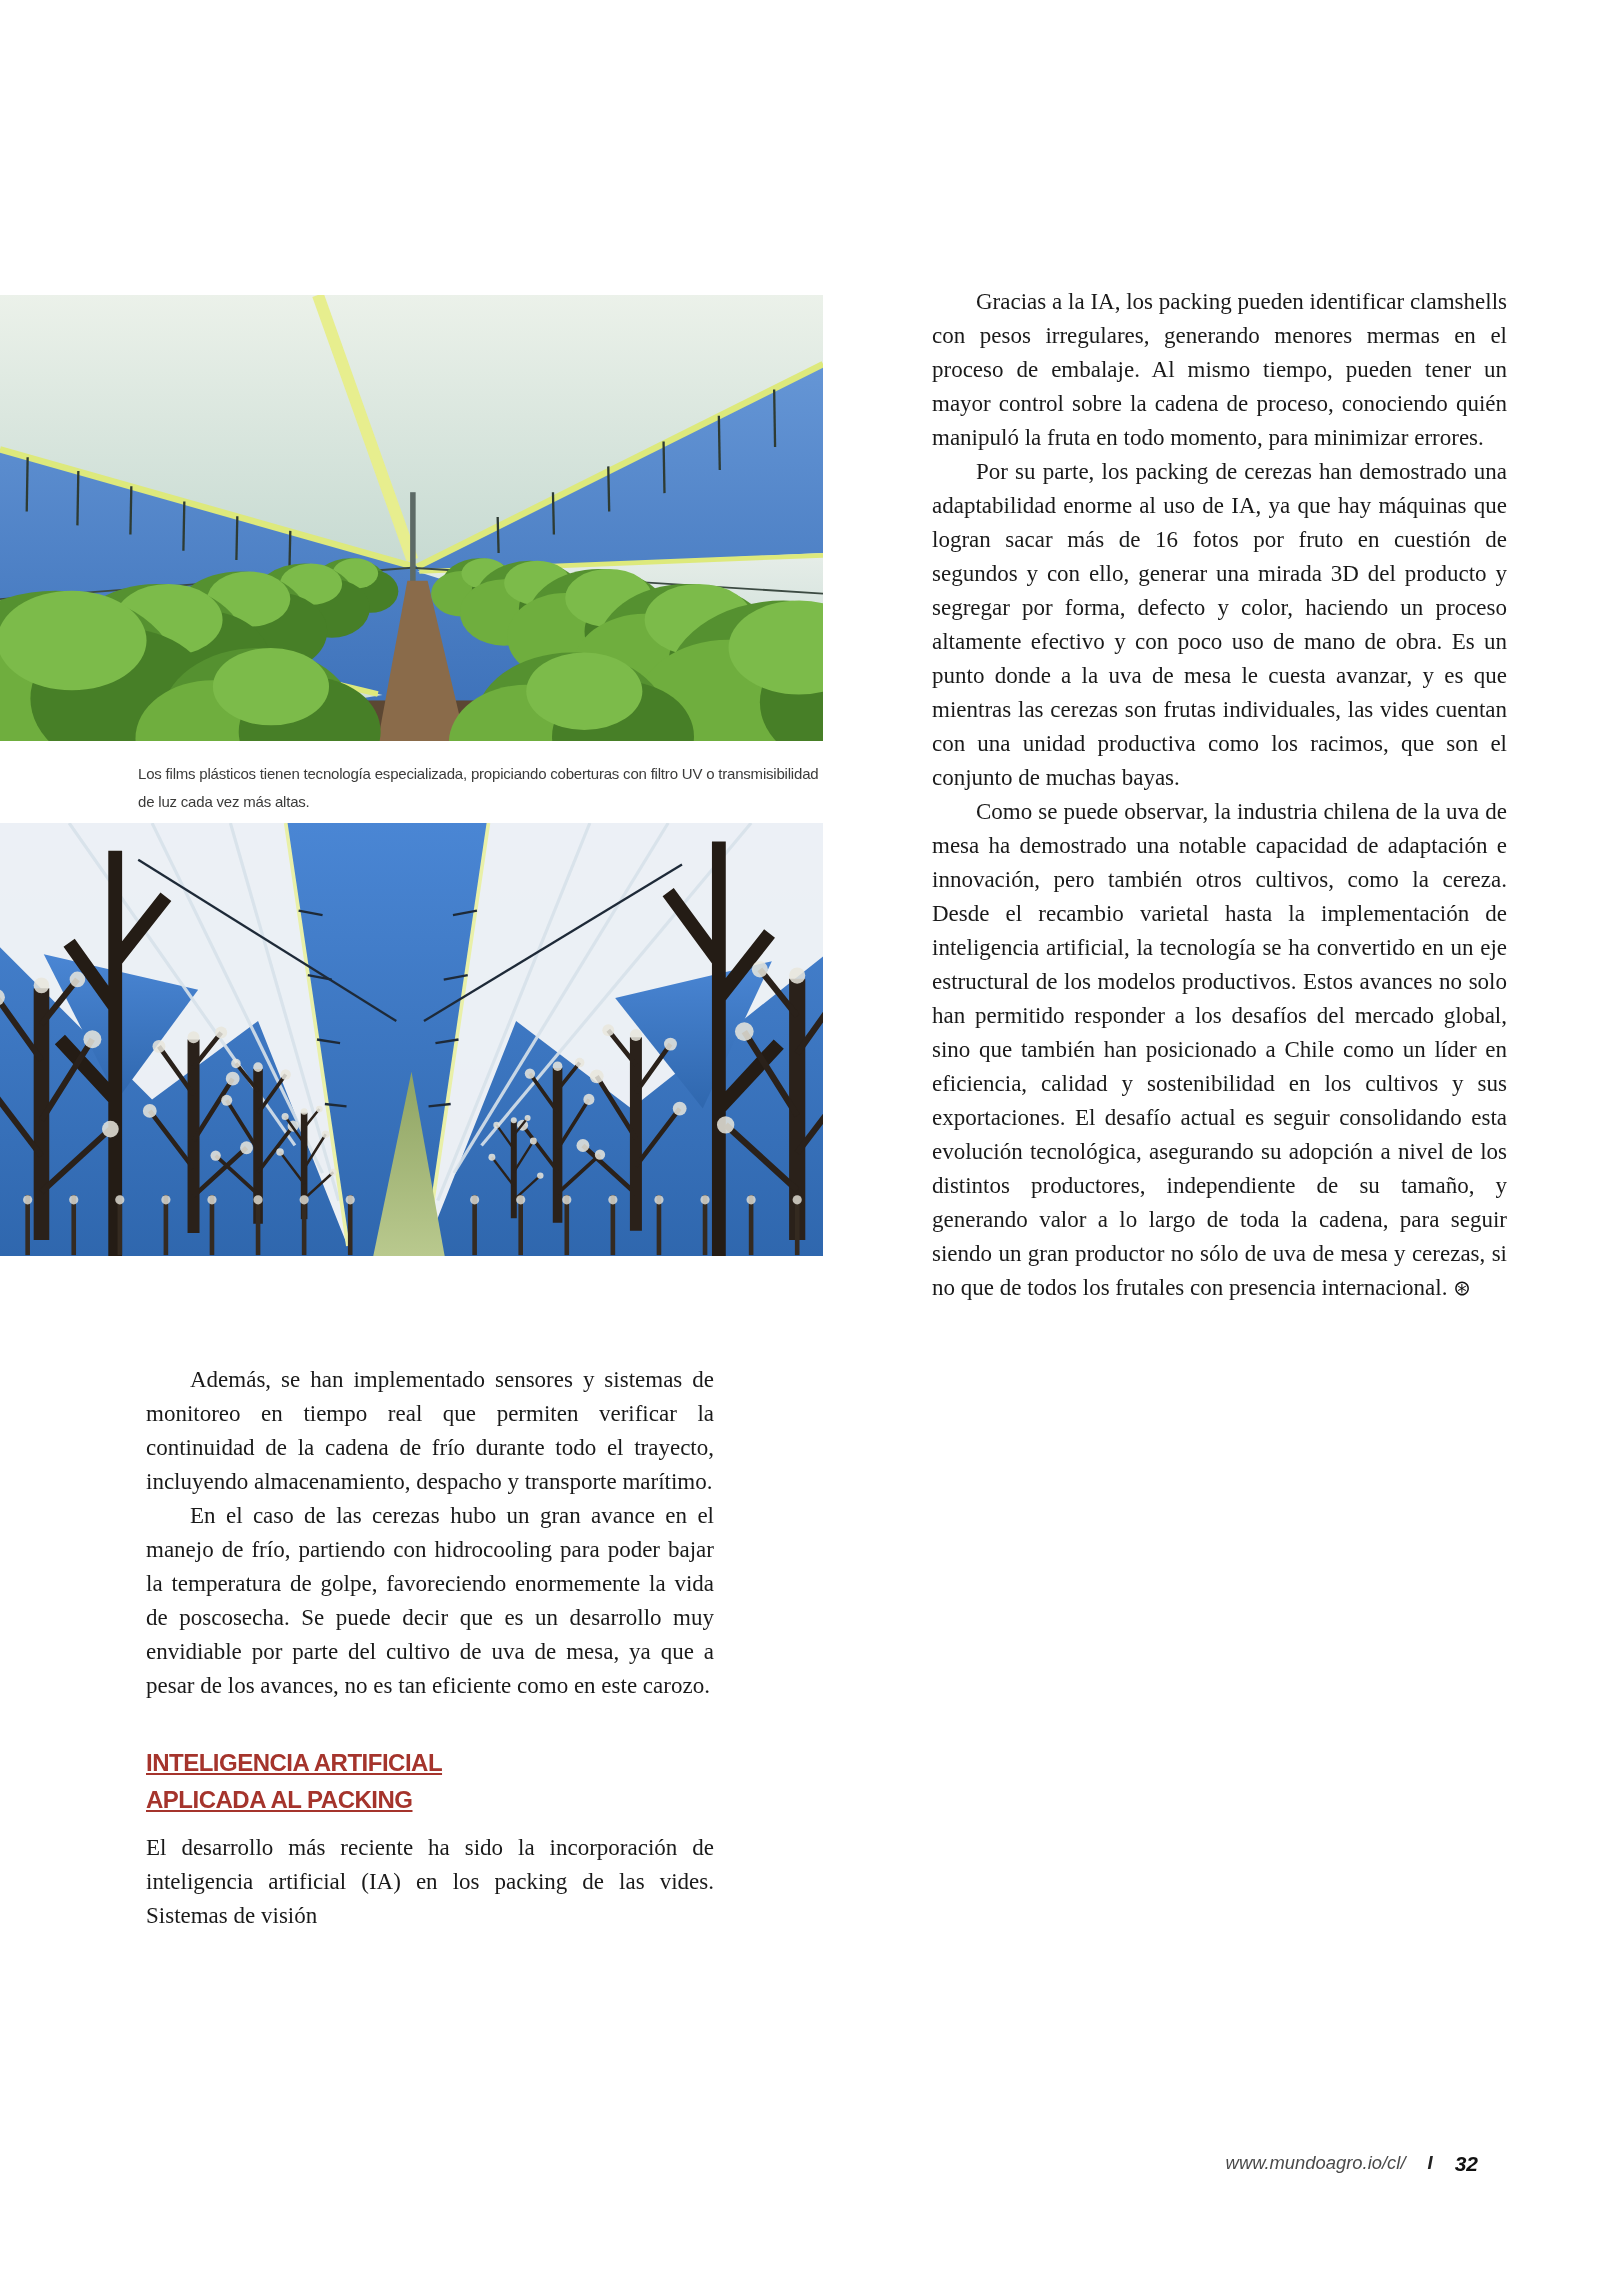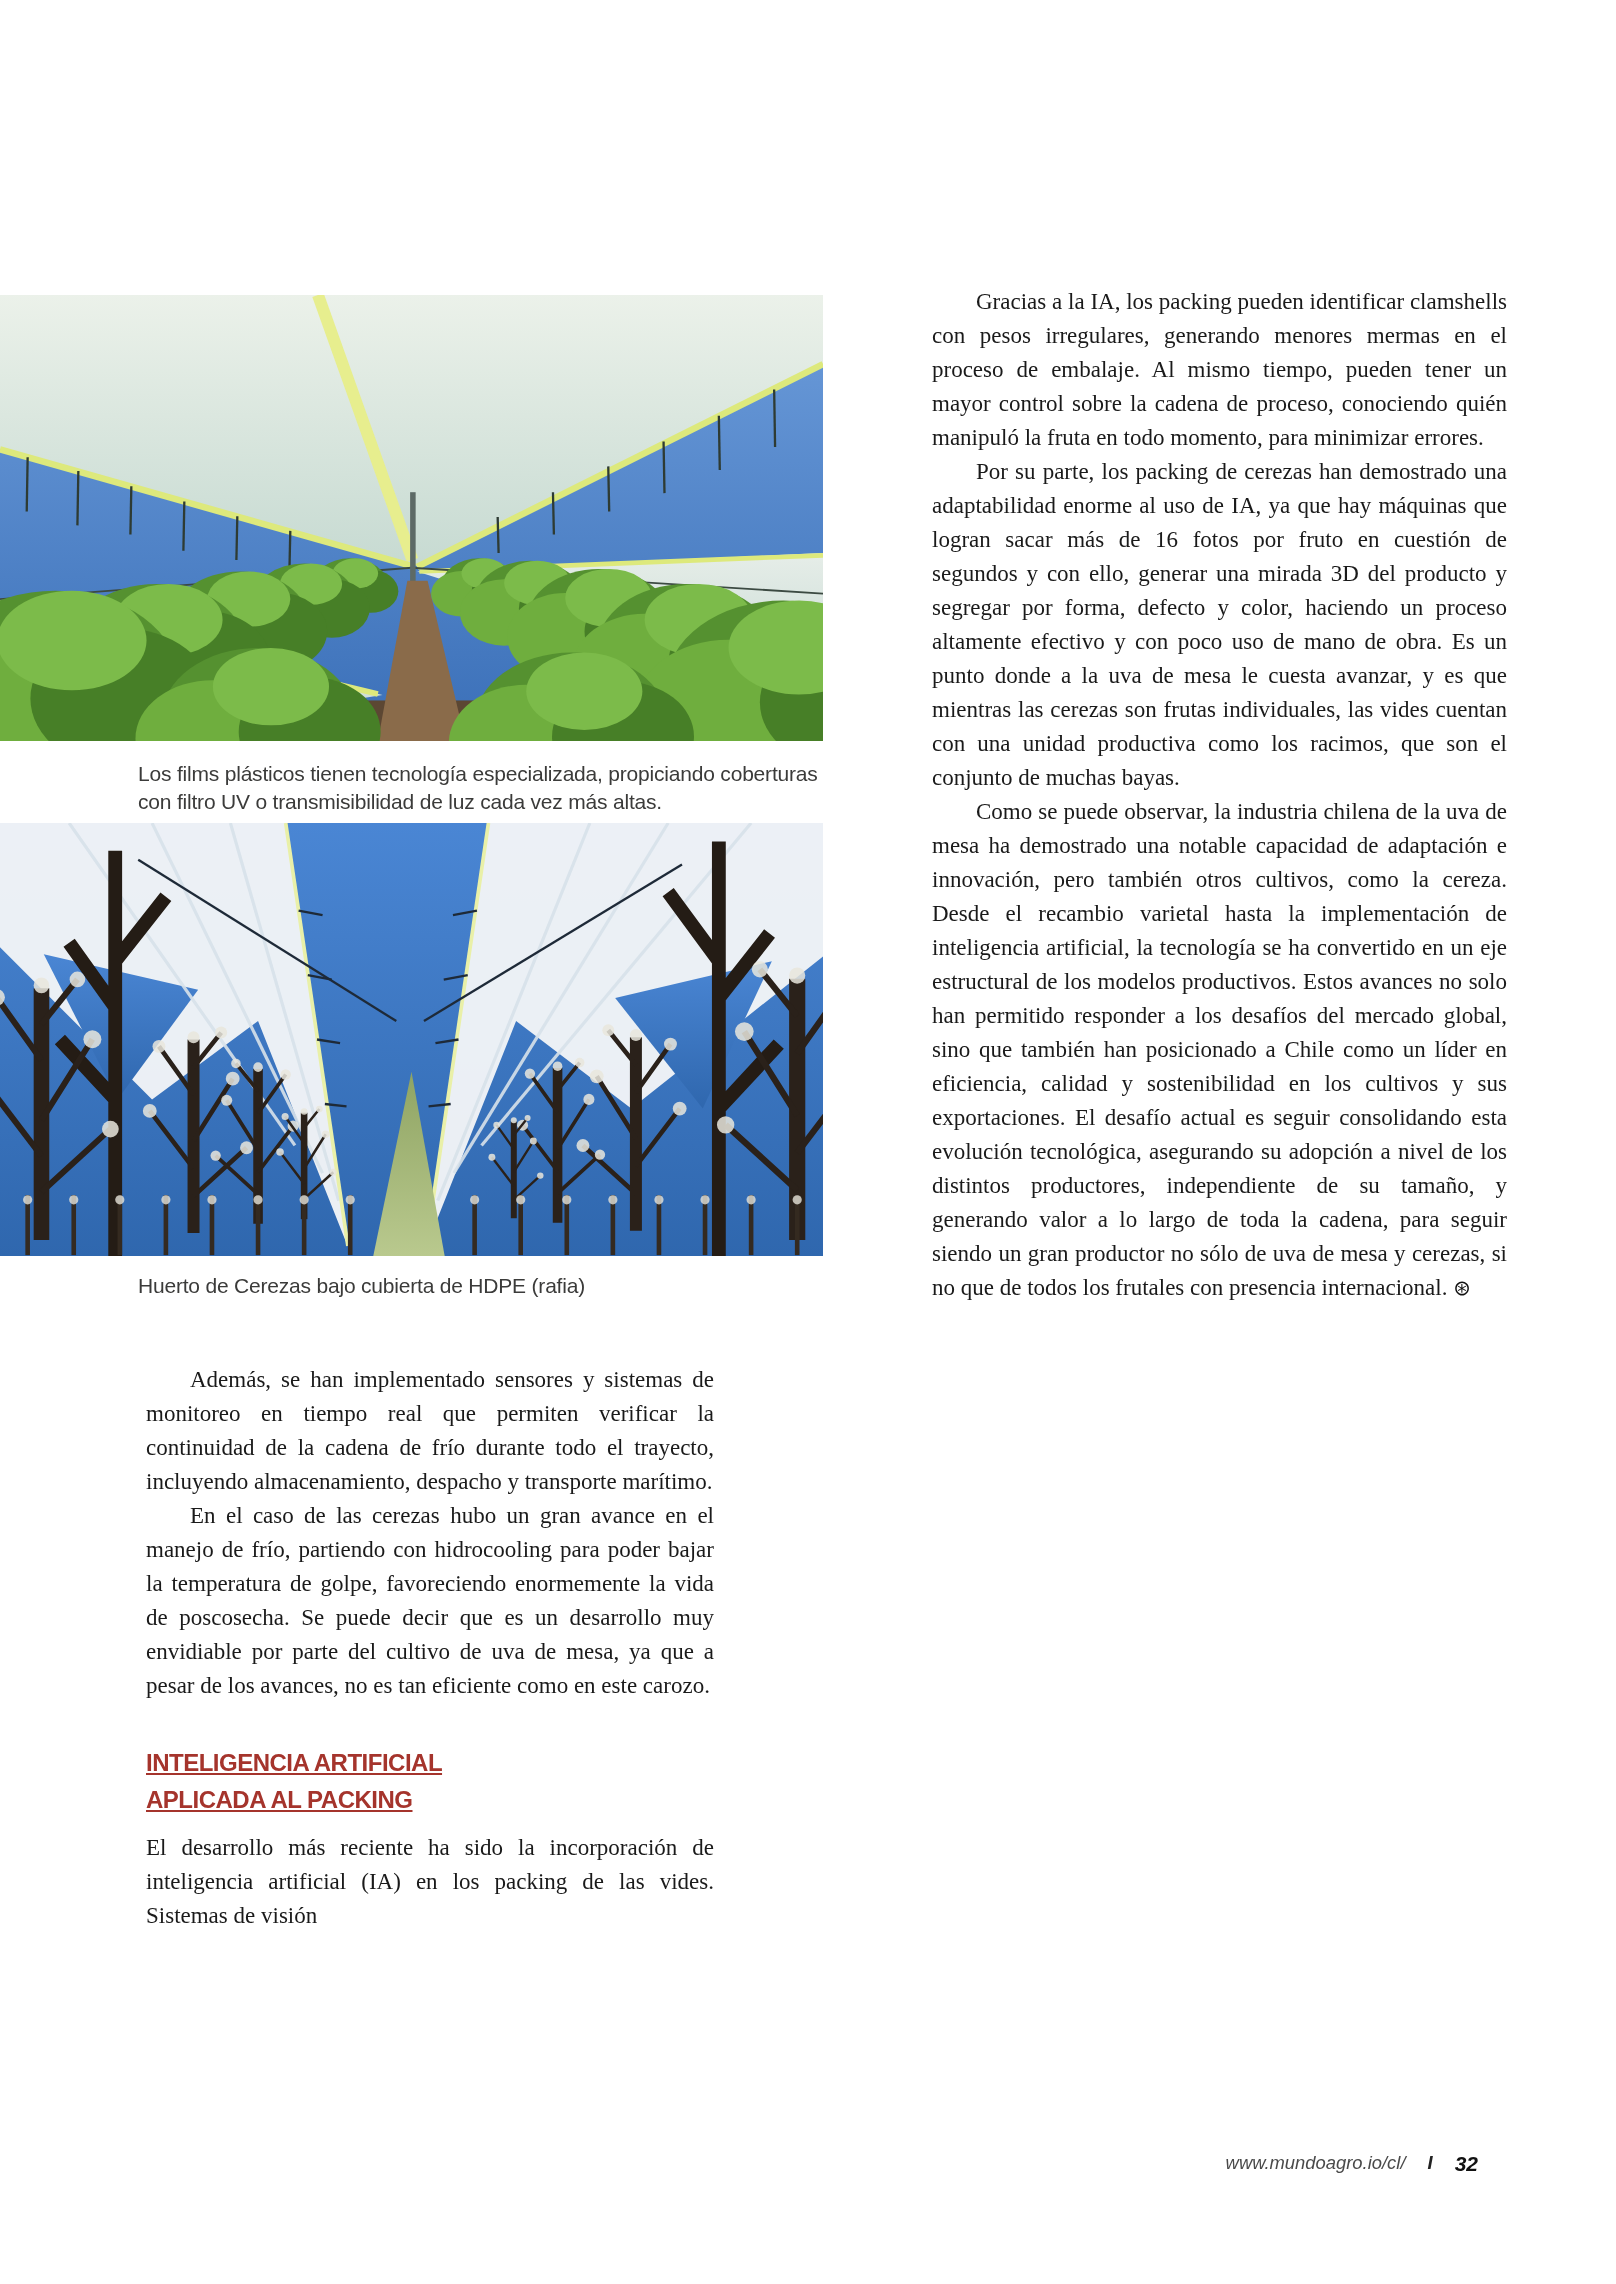--- a/index.html
+++ b/index.html
@@ -3,21 +3,21 @@
 <meta charset="utf-8">
 <style>
   html,body{margin:0;padding:0;background:#e9e9e9;}
   .page{position:relative;width:1616px;height:2284px;background:#ffffff;overflow:hidden;
         font-family:"Liberation Serif","DejaVu Serif",serif;color:#1a1a1a;}
   .photo{position:absolute;left:0;width:823px;overflow:hidden;}
   #photo1{top:295px;height:446px;}
   #photo2{top:823px;height:433px;}
   .photo svg{display:block;width:100%;height:100%;}
   .caption{position:absolute;left:138px;width:700px;
-           font-family:"Liberation Sans",sans-serif;font-size:21px;line-height:28px;
+           font-family:"Liberation Sans",sans-serif;font-size:15px;line-height:28px;
            color:#3b3b3a;letter-spacing:-0.2px;}
   #caption1{top:760px;}
   #caption2{top:1272px;}
   .col{position:absolute;text-align:justify;font-size:23px;line-height:34px;}
   #leftcol{left:146px;top:1363px;width:568px;}
   #rightcol{left:932px;top:285px;width:575px;}
   .col p{margin:0;}
   .col p.indent{text-indent:44px;}
   .heading{font-family:"Liberation Sans",sans-serif;font-weight:700;font-size:24px;
            line-height:37px;color:#a5342c;white-space:pre-line;text-align:left;
@@ -187,21 +187,20 @@
         <use href="#sapling" transform="translate(1130,938)"></use>
       <use href="#sapling" transform="translate(1230,938)"></use>
         <use href="#sapling" transform="translate(1330,938)"></use>
       <use href="#sapling" transform="translate(1430,938)"></use>
         <use href="#sapling" transform="translate(1530,938)"></use>
       <use href="#sapling" transform="translate(1630,938)"></use>
         <use href="#sapling" transform="translate(1730,938)"></use>
     </svg>
   </figure>
 
-  <div class="caption" id="caption2">Huerto de Cerezas bajo cubierta de HDPE (rafia)</div>
 
   <div class="col" id="leftcol">
     <p class="indent">Además, se han implementado sensores y sistemas de monitoreo en tiempo real que permiten verificar la continuidad de la cadena de frío durante todo el trayecto, incluyendo almacenamiento, despacho y transporte marítimo.</p>
     <p class="indent">En el caso de las cerezas hubo un gran avance en el manejo de frío, partiendo con hidrocooling para poder bajar la temperatura de golpe, favoreciendo enormemente la vida de poscosecha. Se puede decir que es un desarrollo muy envidiable por parte del cultivo de uva de mesa, ya que a pesar de los avances, no es tan eficiente como en este carozo.</p>
     <h2 class="heading">INTELIGENCIA ARTIFICIAL
 APLICADA AL PACKING</h2>
     <p>El desarrollo más reciente ha sido la incorporación de inteligencia artificial (IA) en los packing de las vides. Sistemas de visión</p>
   </div>
 
   <div class="col" id="rightcol">

